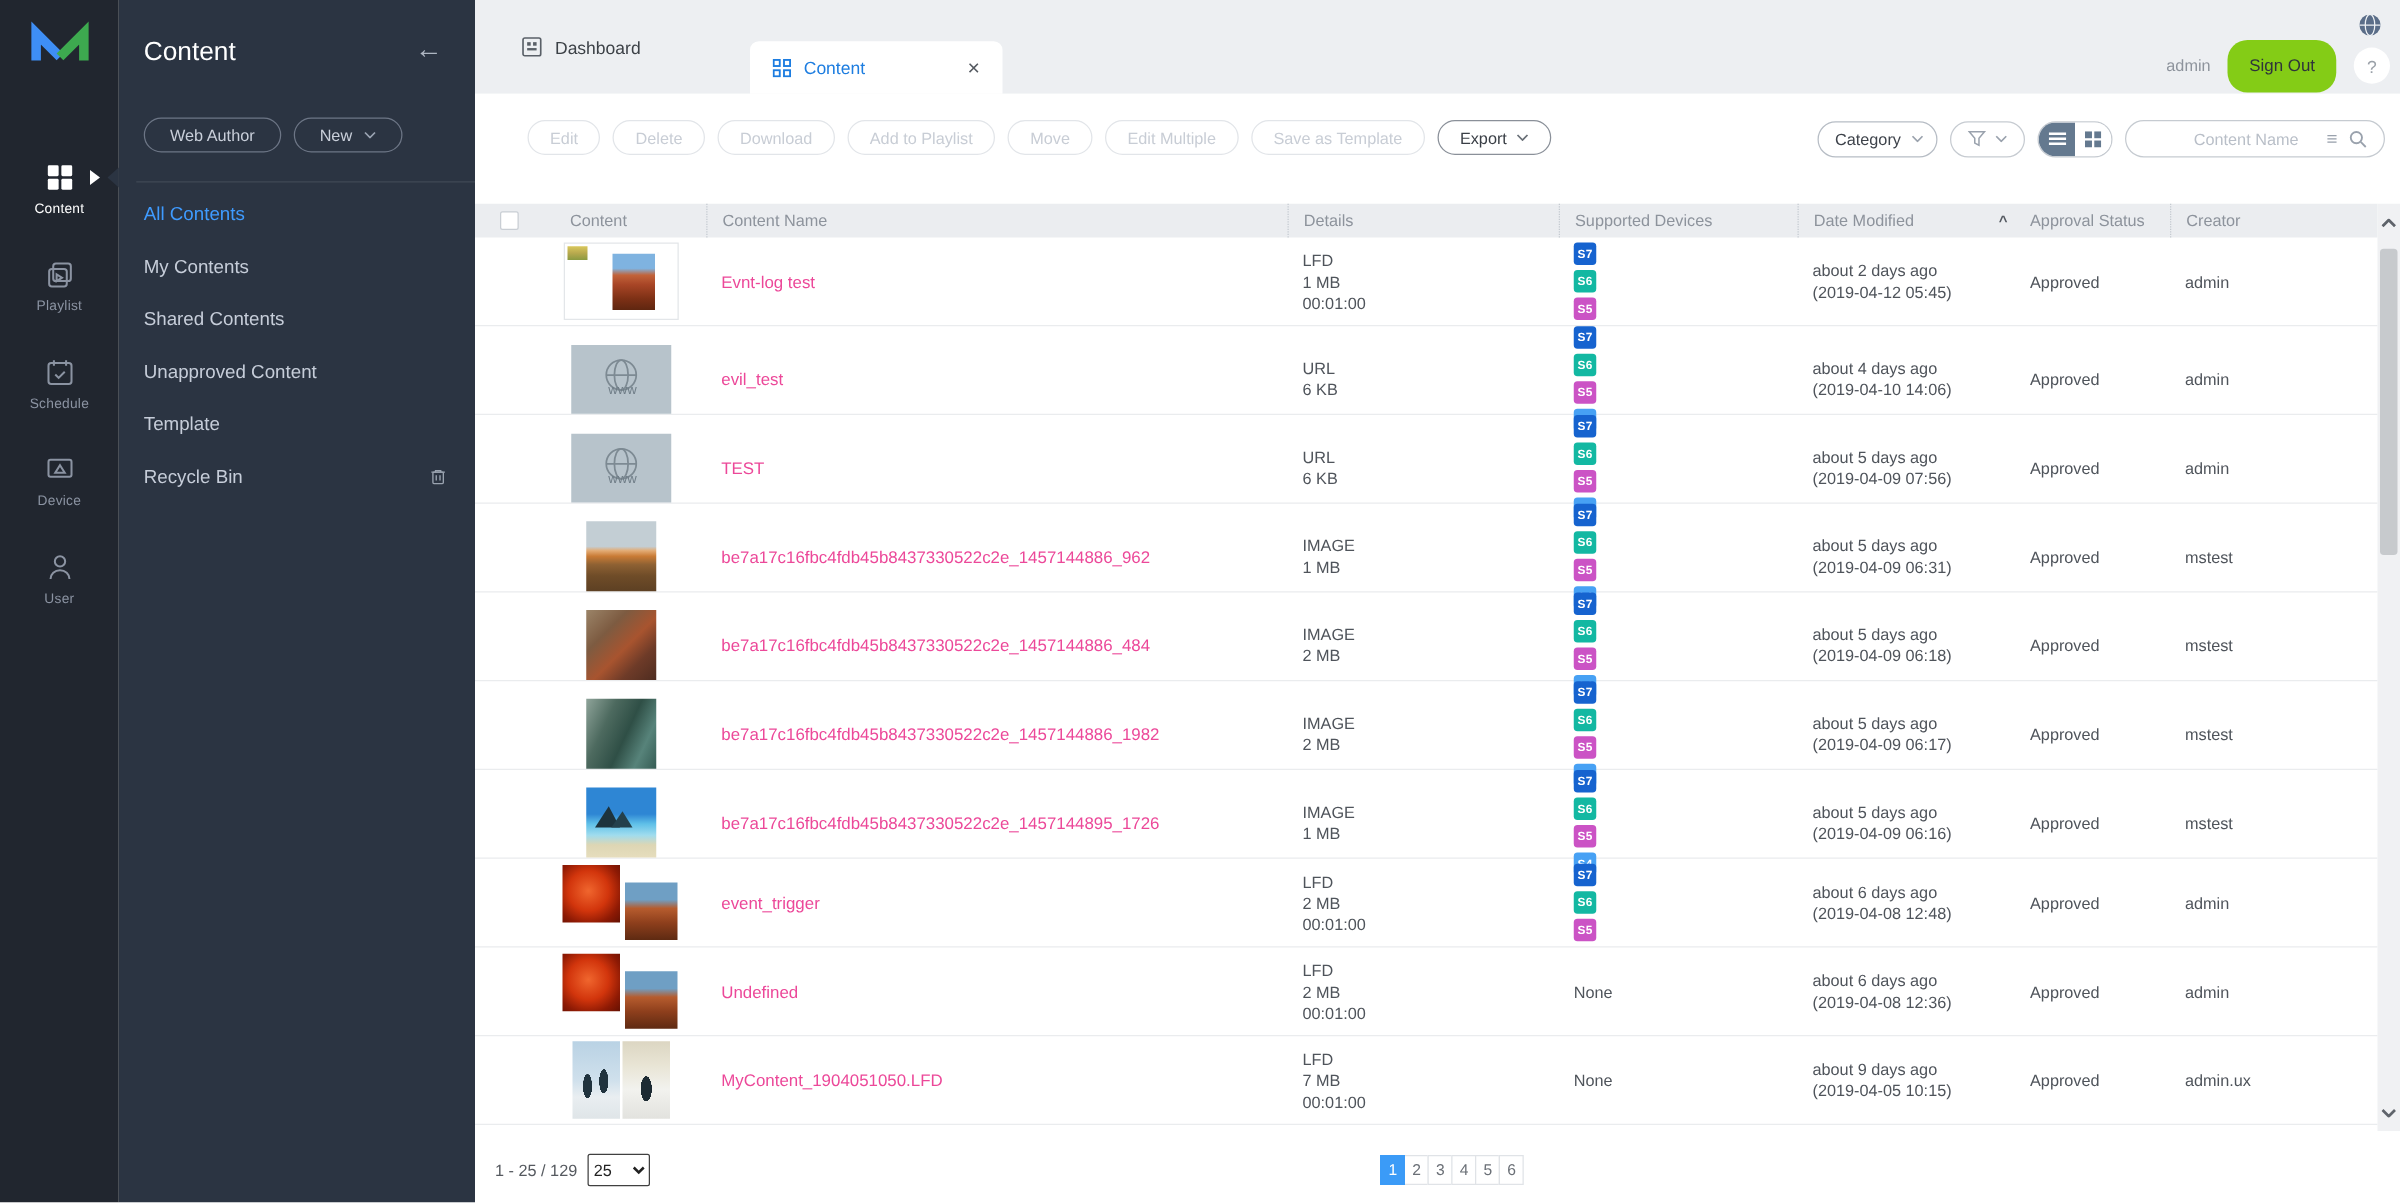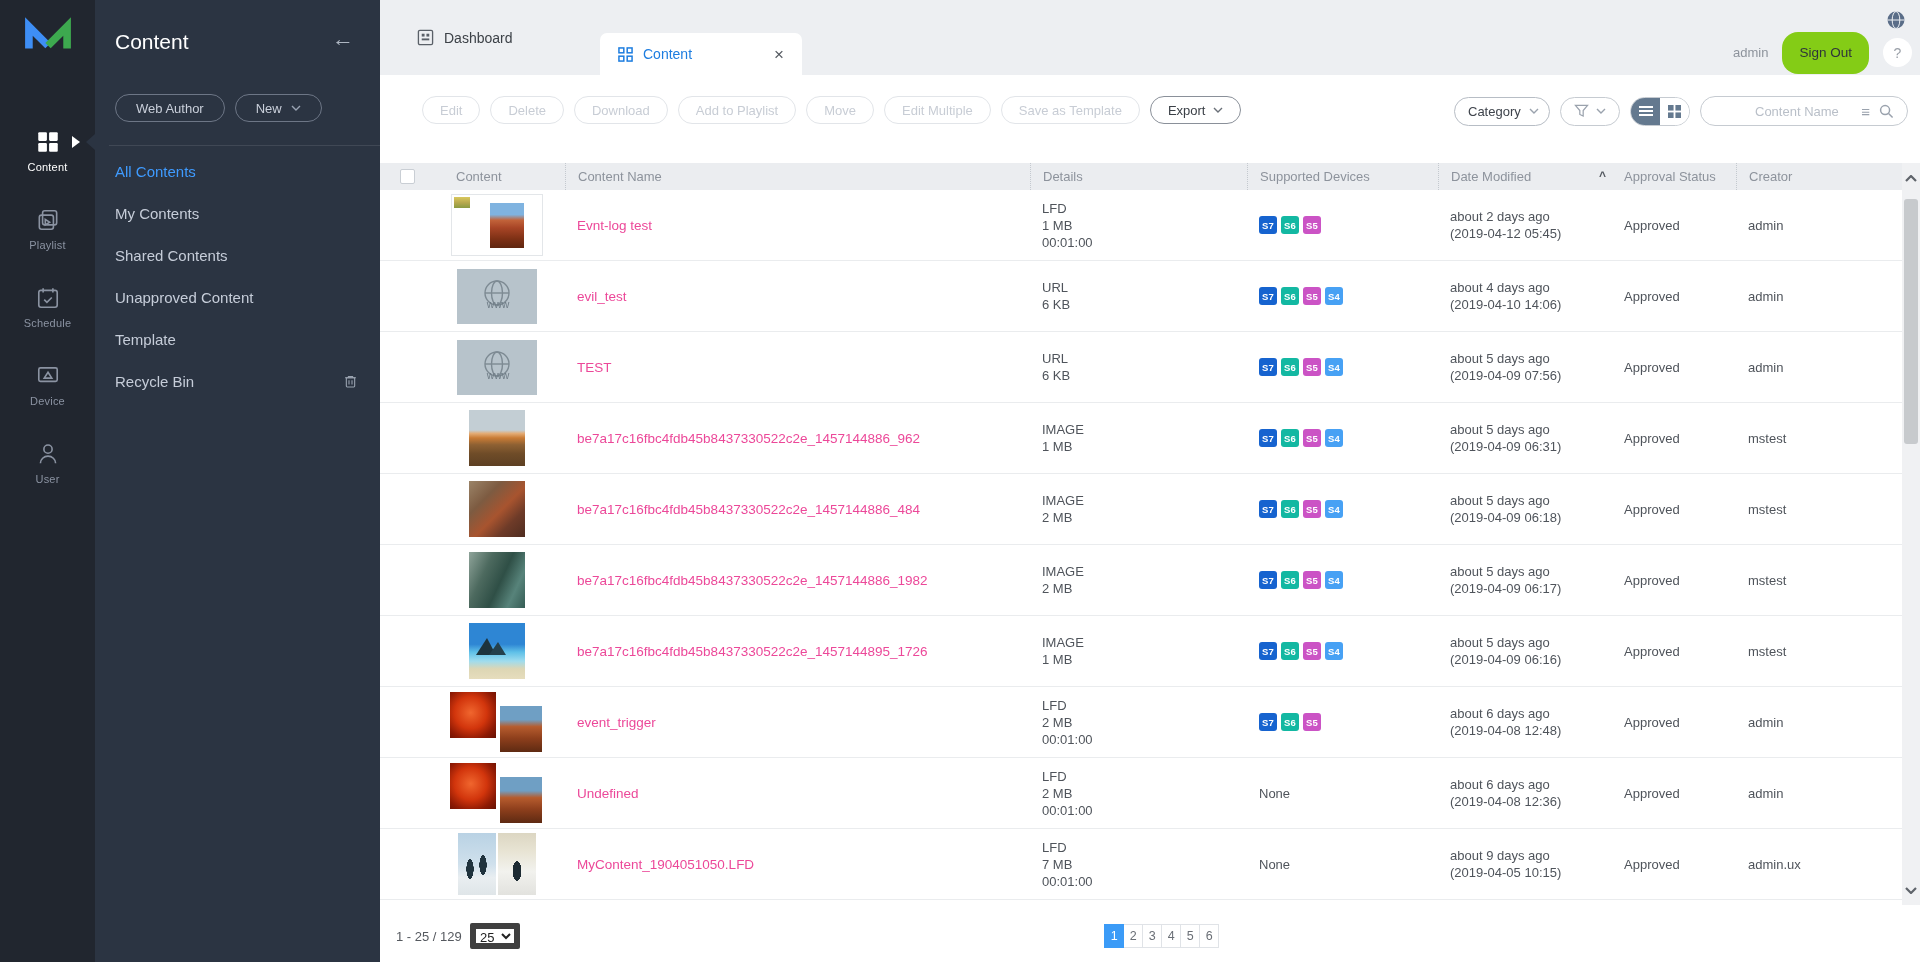--- a/index.html
+++ b/index.html
@@ -97,21 +97,21 @@
   .checkbox { width:15px; height:15px; background:#fff; border:1px solid #c9ced4; border-radius:2px; cursor:pointer; }
   .sort-caret { position:absolute; right:6px; top:50%; transform:translateY(-54%); color:#555a61;
                 font-size:12px; font-weight:bold; }
 
   .tbody { position:absolute; top:190px; left:0; right:18px; }
   .trow { height:71px; border-bottom:1px solid #eaecee; align-items:stretch; cursor:pointer; }
   .cell { display:flex; flex-direction:column; justify-content:center; padding-left:12px; font-size:13px; color:#4f545b; }
   .cell.thumb-cell { flex-direction:row; align-items:center; justify-content:center; padding-left:0; }
   .cell.name-cell { font-size:13.5px; color:#ec4899; }
   .cell .line { line-height:17px; }
-  .badges { display:flex; gap:4px; }
+  .badges { display:flex; gap:4px;flex-direction:column; }
   .badge { width:18px; height:18px; border-radius:3px; color:#fff; font-size:9.5px; font-weight:bold;
            display:flex; align-items:center; justify-content:center; letter-spacing:.2px; }
 
   
   .thumb { position:relative; flex:none; }
   .thumb.url { width:80px; height:55px; background:#b7c3cb; display:flex; align-items:center; justify-content:center; }
   .thumb.road   { width:56px; height:56px; background:linear-gradient(180deg,#c3ced4 0%,#c3ced4 36%,#e3ab74 42%,#c97b35 50%,#8e6133 62%,#6f4c28 78%,#5d4023 100%); }
   .thumb.venice { width:56px; height:56px; background:linear-gradient(135deg,#9b8468 0%,#7d5b41 30%,#a8542f 55%,#6e3b28 75%,#4e2c20 100%); }
   .thumb.canyon { width:56px; height:56px; background:linear-gradient(115deg,#8fa49a 0%,#4d6a5f 30%,#2f4f46 55%,#57837a 78%,#355c54 100%); }
   .thumb.beach  { width:56px; height:56px; background:linear-gradient(180deg,#2e86d4 0%,#2e86d4 38%,#5fc0e8 52%,#9fdcee 68%,#ddd6b4 82%,#e6ddbd 100%); }
@@ -144,21 +144,21 @@
                   justify-content:center; color:#5f646b; cursor:pointer; }
   .scroll-arrow.up { top:4px; }
   .scroll-arrow.down { bottom:4px; }
   .scroll-thumb { position:absolute; left:2px; top:36px; width:14px; height:245px; background:#c7cacd;
                   border-radius:3px; cursor:grab; }
 
   
   .footer { position:absolute; left:0; right:0; bottom:0; height:57px; background:#fff; }
   .range { position:absolute; left:16px; top:24px; font-size:13px; color:#55595f; }
   .page-size { position:absolute; left:90px; top:18px; width:50px; height:26px; font-size:13px;
-               font-family:inherit; color:#222; border:6px solid #404040; border-radius:2px; background:#fff; }
+               font-family:inherit; color:#222; border:1px solid #404040; border-radius:2px; background:#fff; }
   .pages { position:absolute; left:50.8%; top:19px; transform:translateX(-50%); display:flex; }
   .page-btn { min-width:20px; height:24px; border:1px solid #e0e3e7; background:#fff; color:#6a6f76;
               font-size:12.5px; font-family:inherit; margin-left:-1px; cursor:pointer; padding:0 4px; }
   .page-btn.active { background:#3b9bf7; border-color:#3b9bf7; color:#fff; position:relative; z-index:1; }
 </style>
 </head>
 <body>
 
 <div class="rail">
   <div class="logo">

